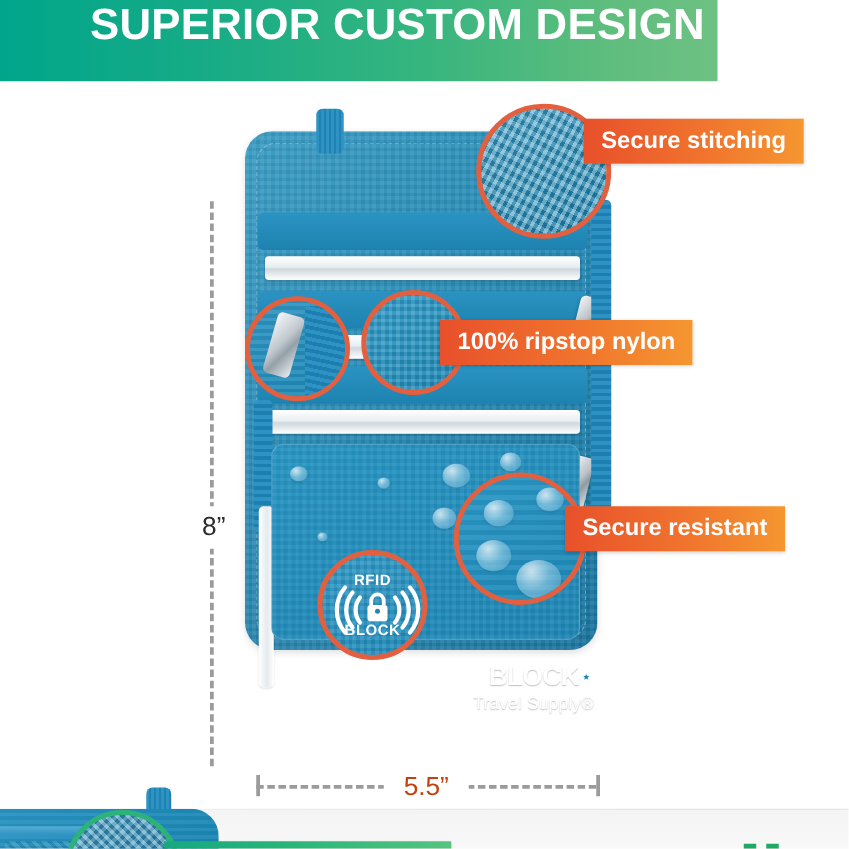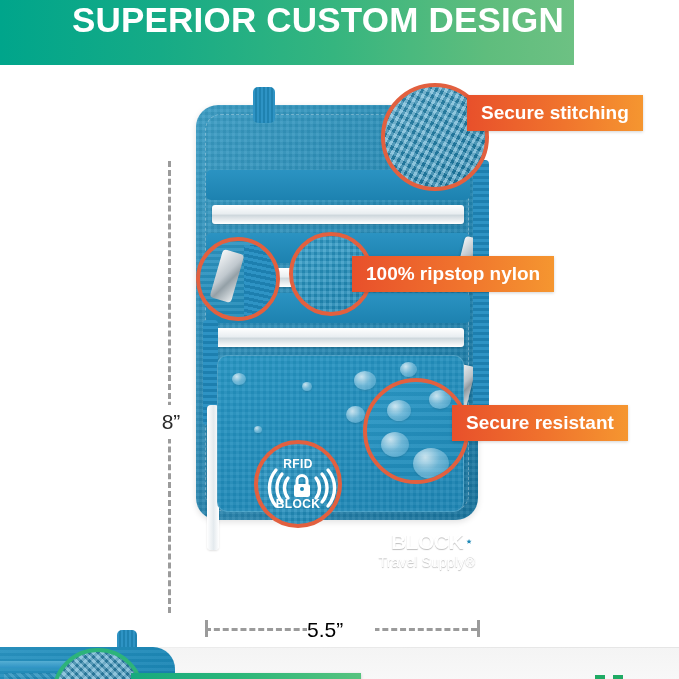--- a/index.html
+++ b/index.html
@@ -279,22 +279,23 @@
     border-left: 3px solid #9b9b9b;
     top: 555px;
   }
   .dim-cap-left  { left: 205px; }
   .dim-cap-right { left: 477px; }
   .dim-h-label {
     position: absolute;
     left: 307px;
     top: 551px;
     width: 68px;
+    text-align: center;
     background: #ffffff;
-    color: #000000;
+    color: #c2410c;
     font-size: 21px;
     padding: 2px 0;
   }
 
   
   .mesh-wallet {
     position: absolute;
     left: -30px;
     top: 582px;
     width: 205px;

